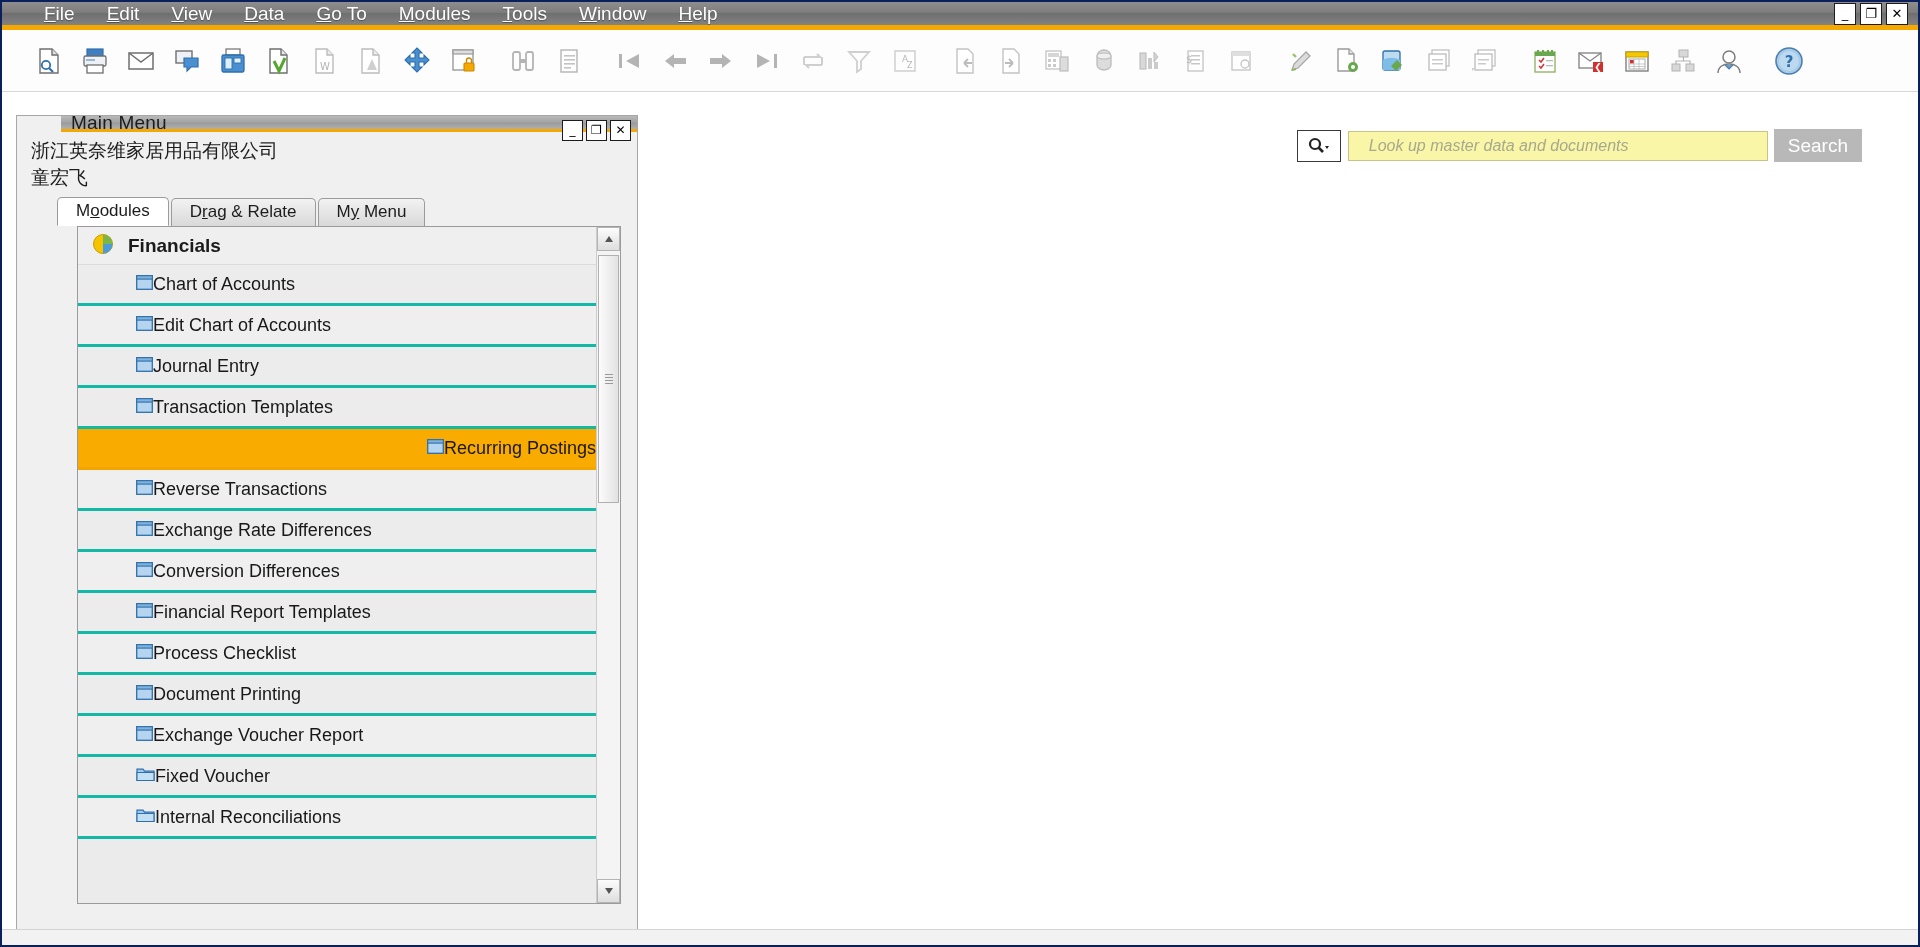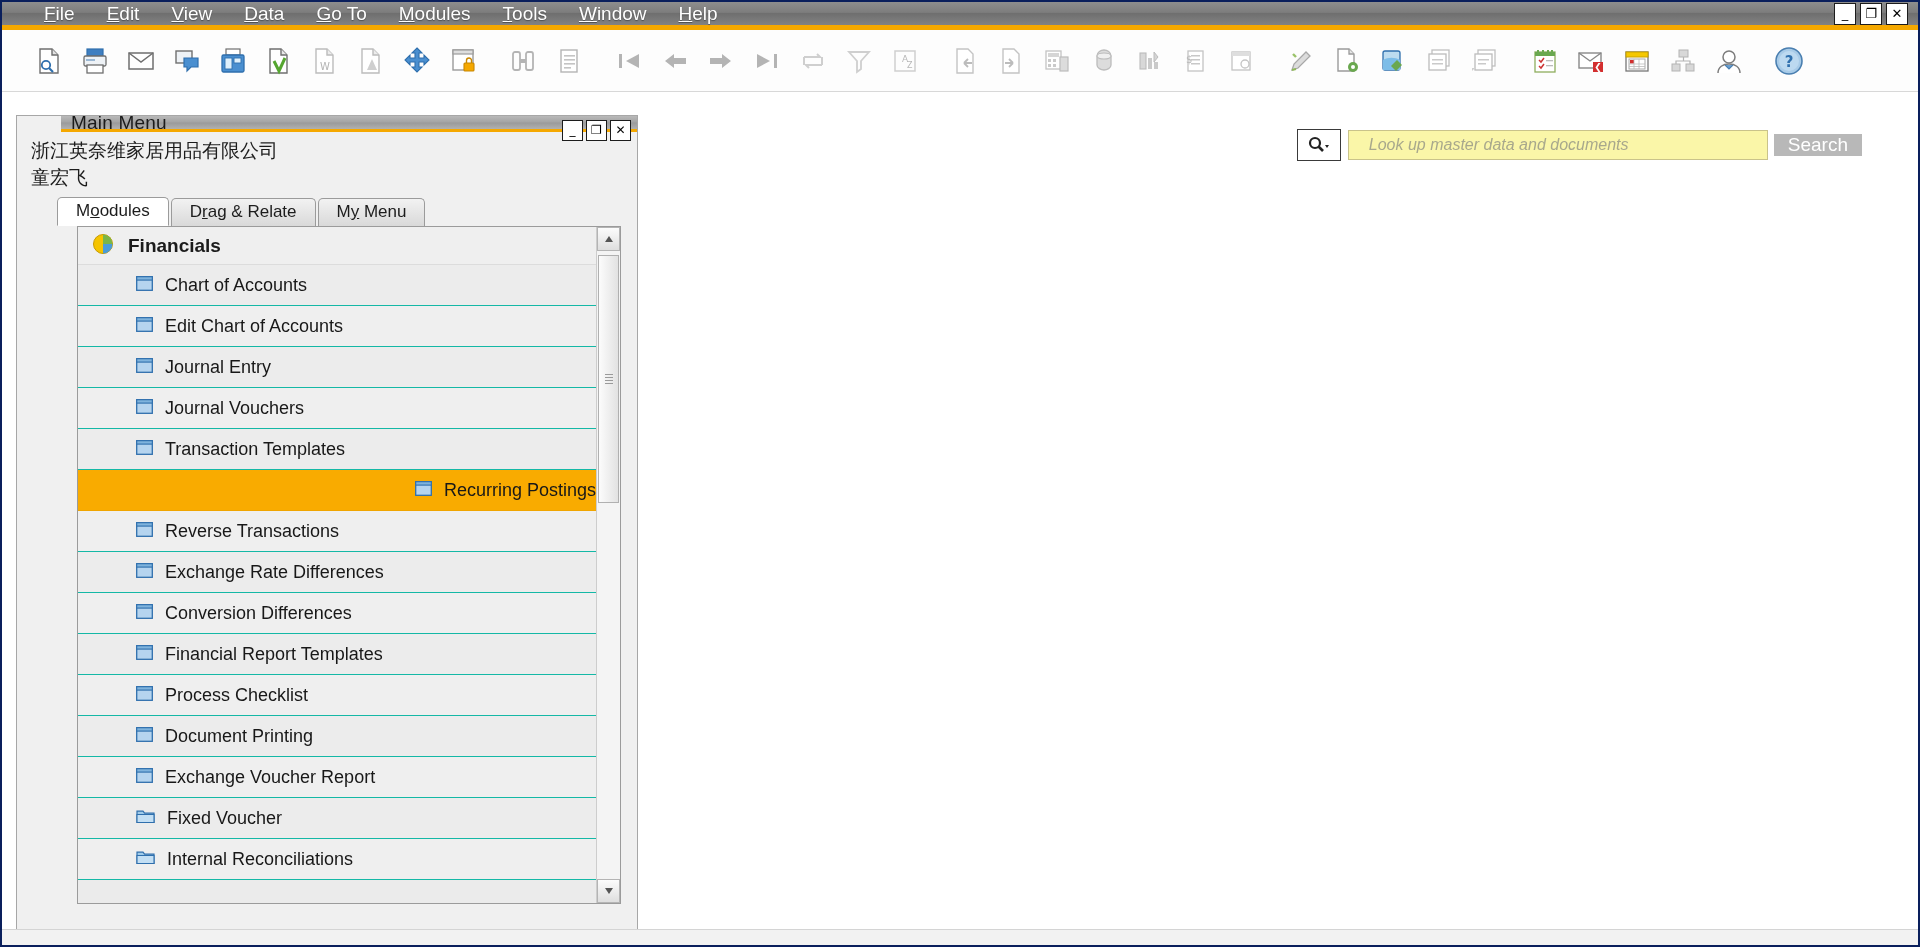--- a/index.html
+++ b/index.html
@@ -101,21 +101,21 @@
     margin-left: 7px;
     padding: 0 20px;
     font-size: 16px;
     font-style: italic;
     color: #9c9c7e;
     font-family: "Liberation Sans", sans-serif;
     outline: none;
   }
   .search-input::placeholder { color: #a8a88c; font-style: italic; }
   .search-btn {
-    height: 22px;
+    height: 33px;
     margin-left: 6px;
     padding: 0 14px;
     background: #b8b8b8;
     border: none;
     color: #ffffff;
     font-size: 19px;
     font-family: "Liberation Sans", sans-serif;
     cursor: pointer;
   }
 
@@ -225,22 +225,21 @@
   }
   .mm-head-label {
     font-size: 19px;
     font-weight: bold;
     color: #1b1b1b;
   }
   .mm-row {
     display: flex; align-items: center;
     height: 41px;
     padding-left: 58px;
-    gap: 12px;
-    border-bottom: 1px solid #14b8a6;
+    border-bottom: 3px solid #14b8a6;
     background: #ececec;
     cursor: pointer;
   }
   .mm-row.alt { background: #efefef; }
   .mm-row.selected { background: #f9ab00; border-bottom-color: #f0a500; justify-content: flex-end; }
   .mm-row-label {
     font-size: 18px;
     color: #181818;
     white-space: nowrap;
   }
@@ -663,27 +662,20 @@
                 </svg></span>
             <span class="mm-row-label">Edit Chart of Accounts</span>
           </div>
           <div class="mm-row">
             <span><svg width="17" height="15" viewBox="0 0 17 15">
                   <rect x=".7" y=".7" width="15.6" height="13.6" fill="#b5d4ef" stroke="#2f6fad" stroke-width="1.3"></rect>
                   <rect x=".7" y=".7" width="15.6" height="3.4" fill="#7fb3dd" stroke="#2f6fad" stroke-width="1.1"></rect>
                 </svg></span>
             <span class="mm-row-label">Journal Entry</span>
           </div>
-          <div class="mm-row alt">
-            <span><svg width="17" height="15" viewBox="0 0 17 15">
-                  <rect x=".7" y=".7" width="15.6" height="13.6" fill="#b5d4ef" stroke="#2f6fad" stroke-width="1.3"></rect>
-                  <rect x=".7" y=".7" width="15.6" height="3.4" fill="#7fb3dd" stroke="#2f6fad" stroke-width="1.1"></rect>
-                </svg></span>
-            <span class="mm-row-label">Journal Vouchers</span>
-          </div>
           <div class="mm-row">
             <span><svg width="17" height="15" viewBox="0 0 17 15">
                   <rect x=".7" y=".7" width="15.6" height="13.6" fill="#b5d4ef" stroke="#2f6fad" stroke-width="1.3"></rect>
                   <rect x=".7" y=".7" width="15.6" height="3.4" fill="#7fb3dd" stroke="#2f6fad" stroke-width="1.1"></rect>
                 </svg></span>
             <span class="mm-row-label">Transaction Templates</span>
           </div>
           <div class="mm-row selected">
             <span><svg width="17" height="15" viewBox="0 0 17 15">
                   <rect x=".7" y=".7" width="15.6" height="13.6" fill="#b5d4ef" stroke="#2f6fad" stroke-width="1.3"></rect>

